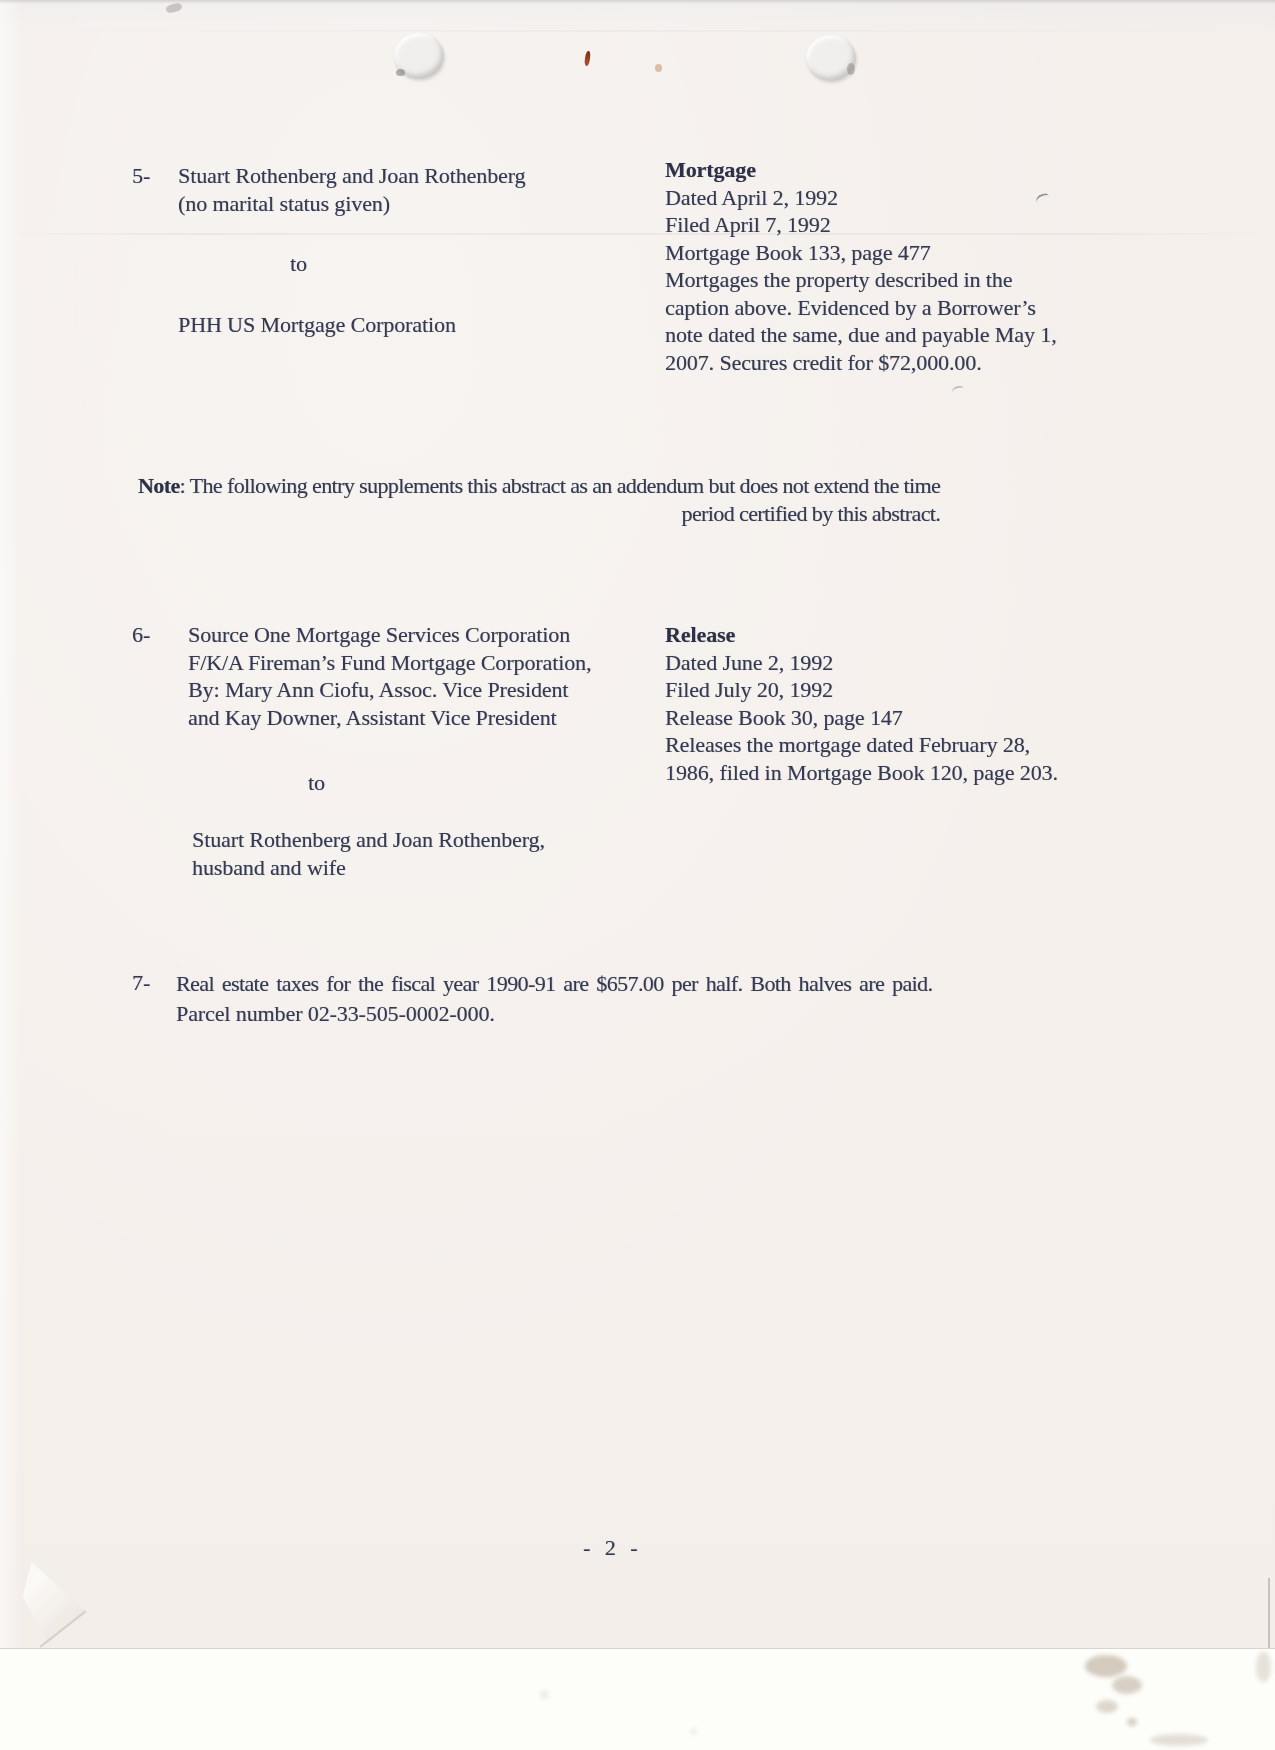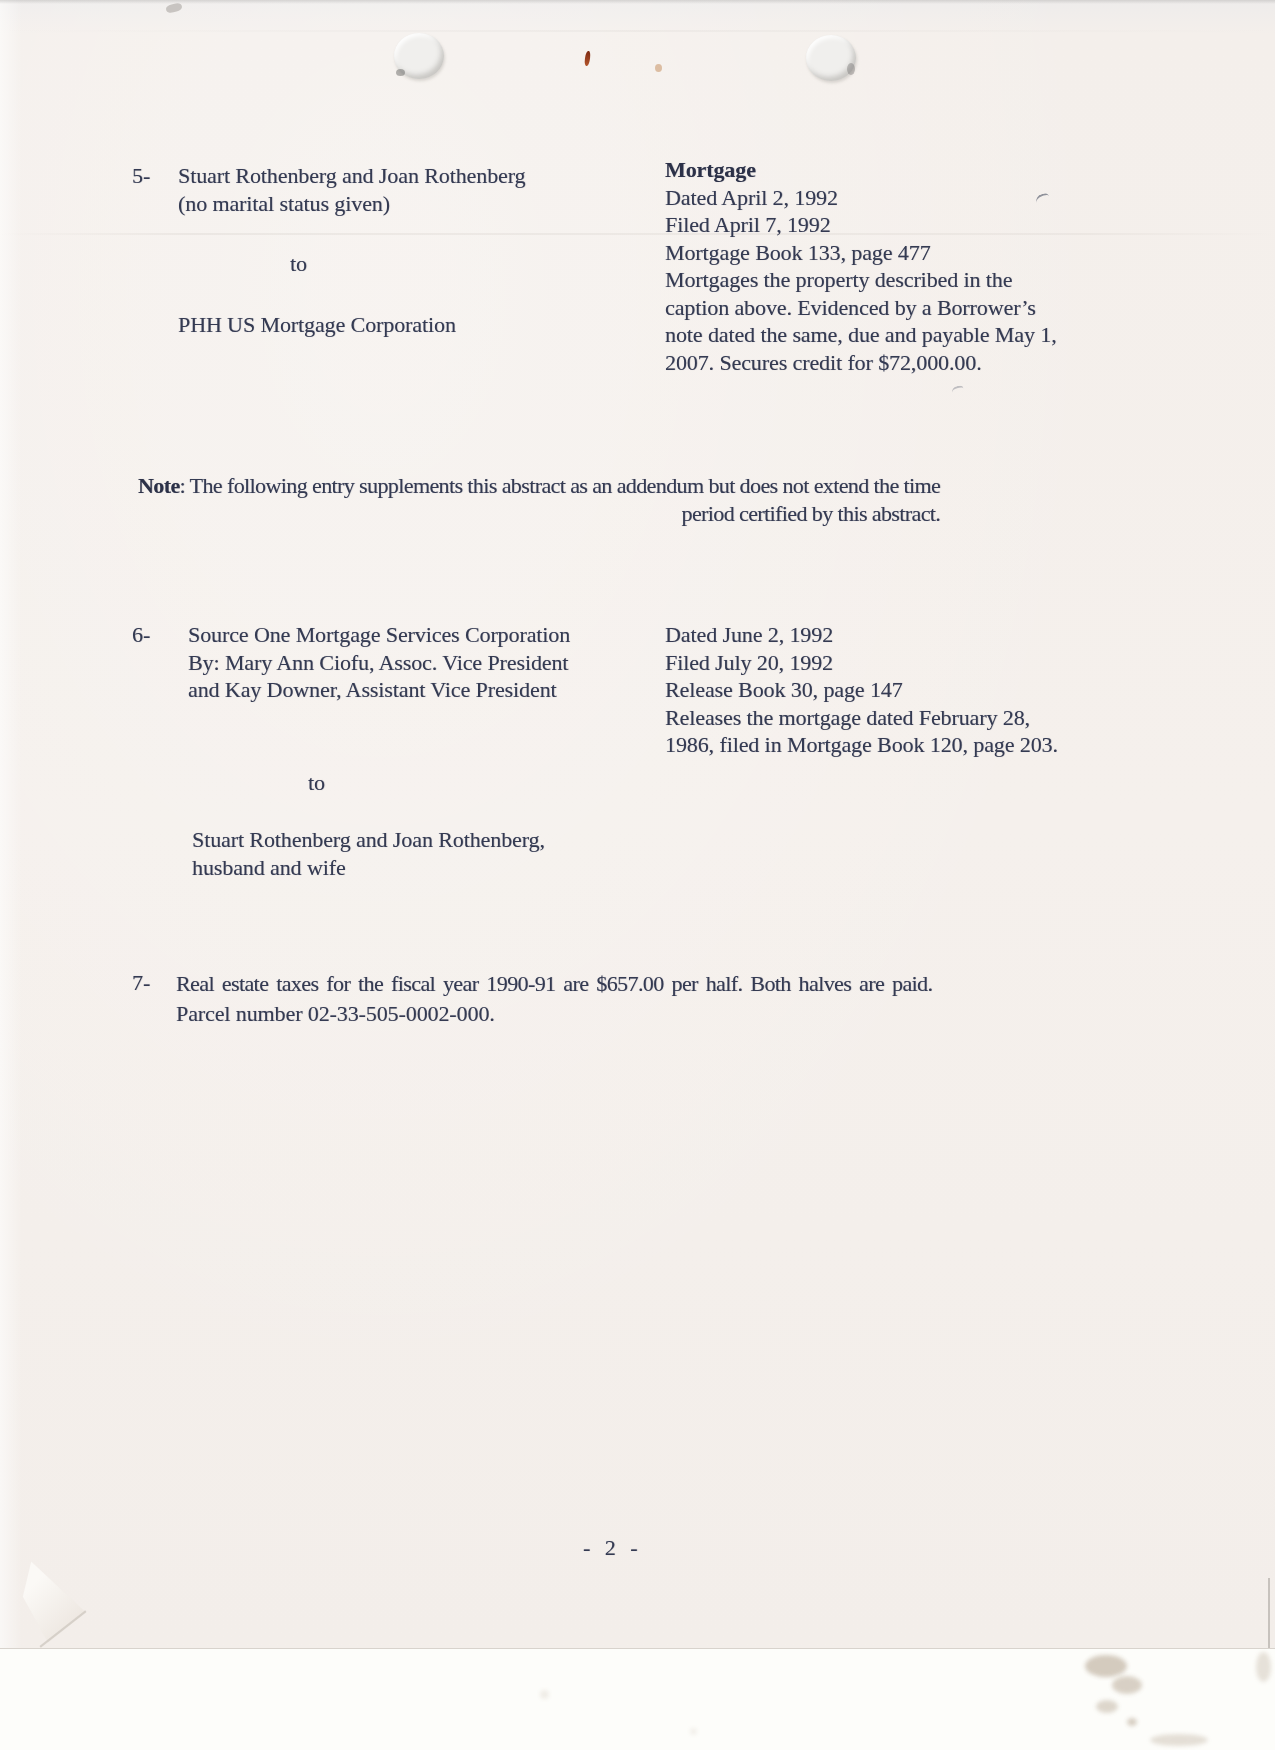--- a/index.html
+++ b/index.html
@@ -121,32 +121,34 @@
 
 <div class="txt tight note-block" style="left:138px; top:472px;">
   <div><span class="bold">Note</span><span>: The following entry supplements this abstract as an addendum but does not extend the time</span></div>
   <div class="l2">period certified by this abstract.</div>
 </div>
 
 <div class="txt" style="left:132px; top:621px;">6-</div>
 
 <div class="txt" style="left:188px; top:621px;">
   <div>Source One Mortgage Services Corporation</div>
+  <div>F/K/A Fireman’s Fund Mortgage Corporation,</div>
   <div>By: Mary Ann Ciofu, Assoc. Vice President</div>
   <div>and Kay Downer, Assistant Vice President</div>
 </div>
 
 <div class="txt" style="left:308px; top:769px;">to</div>
 
 <div class="txt" style="left:192px; top:826px;">
   <div>Stuart Rothenberg and Joan Rothenberg,</div>
   <div>husband and wife</div>
 </div>
 
 <div class="txt" style="left:665px; top:621px;">
+  <div class="bold">Release</div>
   <div>Dated June 2, 1992</div>
   <div>Filed July 20, 1992</div>
   <div>Release Book 30, page 147</div>
   <div>Releases the mortgage dated February 28,</div>
   <div>1986, filed in Mortgage Book 120, page 203.</div>
 </div>
 
 <div class="txt" style="left:132px; top:969px;">7-</div>
 
 <div class="txt taxes" style="left:176px; top:969px;">

